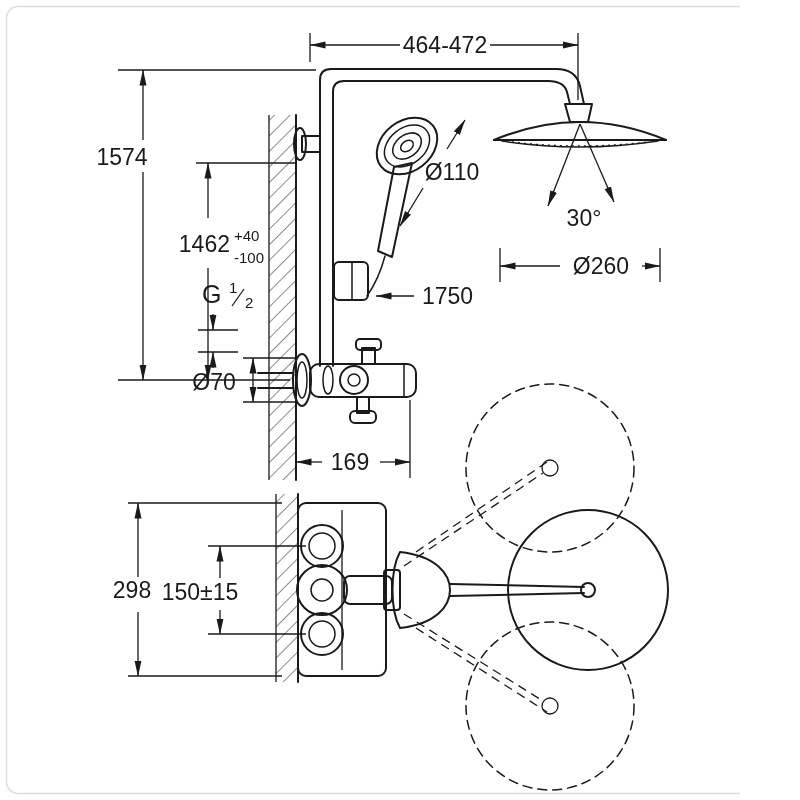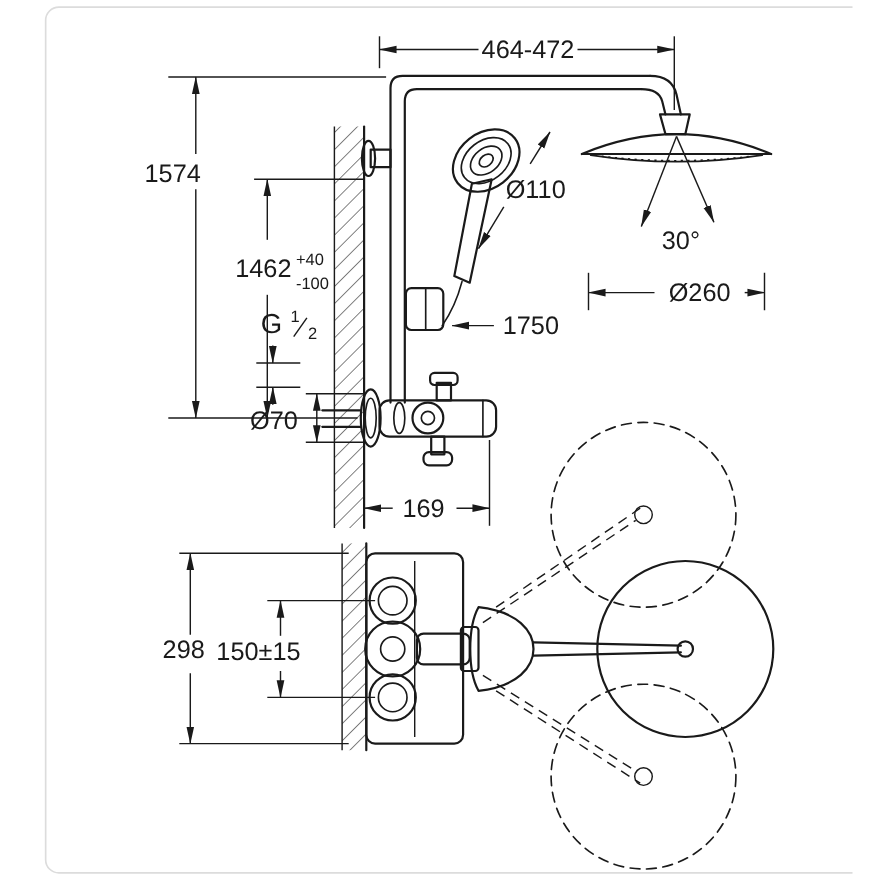--- a/index.html
+++ b/index.html
@@ -1,16 +1,16 @@
 <!DOCTYPE html>
 <html><head>
 <meta charset="utf-8">
 <style>
   html,body{margin:0;padding:0;background:#ffffff;}
-  .page{width:740px;height:800px;position:relative;background:#ffffff;overflow:hidden;padding-left:35px;}
+  .page{width:740px;height:800px;position:relative;background:#ffffff;overflow:hidden;}
   svg{display:block;}
   .t  {font-family:"Liberation Sans",sans-serif;font-size:23px;fill:#1a1a1a;}
   .ts {font-family:"Liberation Sans",sans-serif;font-size:15px;fill:#1a1a1a;}
   .tg {font-family:"Liberation Sans",sans-serif;font-size:25px;fill:#1a1a1a;}
   .s2 {stroke:#1a1a1a;stroke-width:2;fill:none;stroke-linecap:round;stroke-linejoin:round;}
   .s15{stroke:#1a1a1a;stroke-width:1.5;fill:none;stroke-linecap:round;}
   .s1 {stroke:#1a1a1a;stroke-width:1.3;fill:none;stroke-linecap:butt;}
   .dash{stroke-dasharray:9 6;}
   .dot{stroke-dasharray:2 4;}
 </style>

